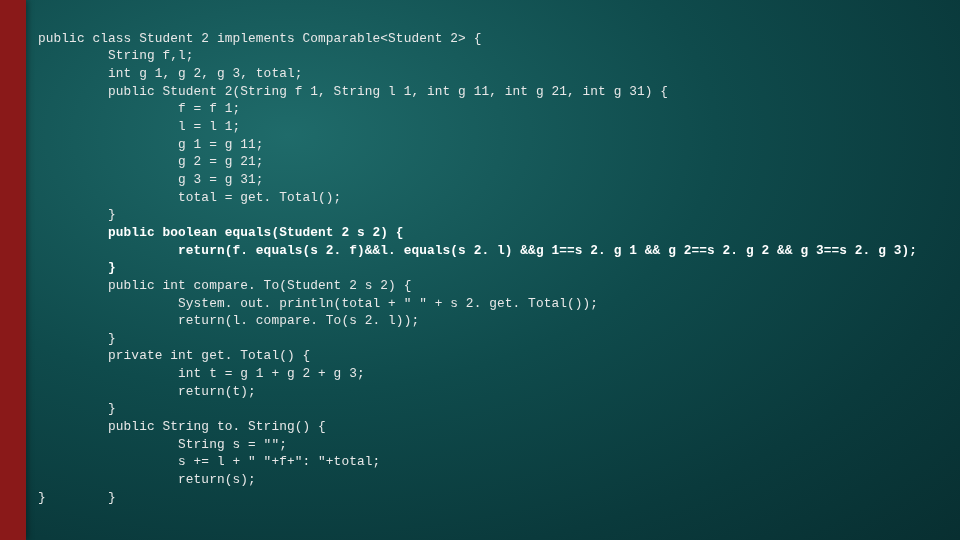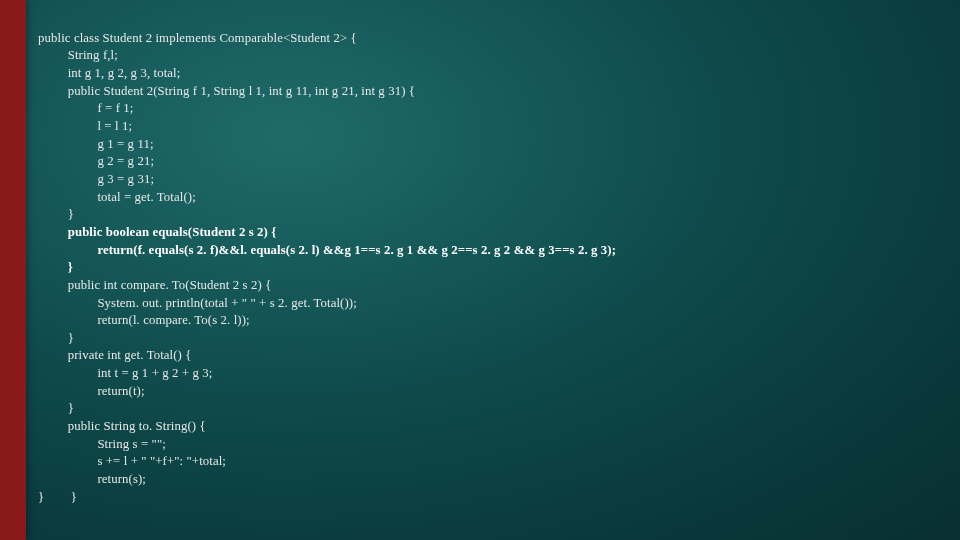--- a/index.html
+++ b/index.html
@@ -27,21 +27,21 @@
     box-shadow: 2px 0 6px rgba(0,0,0,0.35);
   }
   .code {
     position: absolute;
     left: 38px;
     top: 12px;
     right: 20px;
     font-size: 12.8px;
     line-height: 1.38;
     white-space: pre;
-    font-family: Liberation Serif, serif;
+    font-family: Liberation Mono, monospace;
     letter-spacing: 0.1px;
   }
   .bold {
     font-weight: 700;
     color: #ffffff;
   }
 </style>
 </head>
 <body>
 

